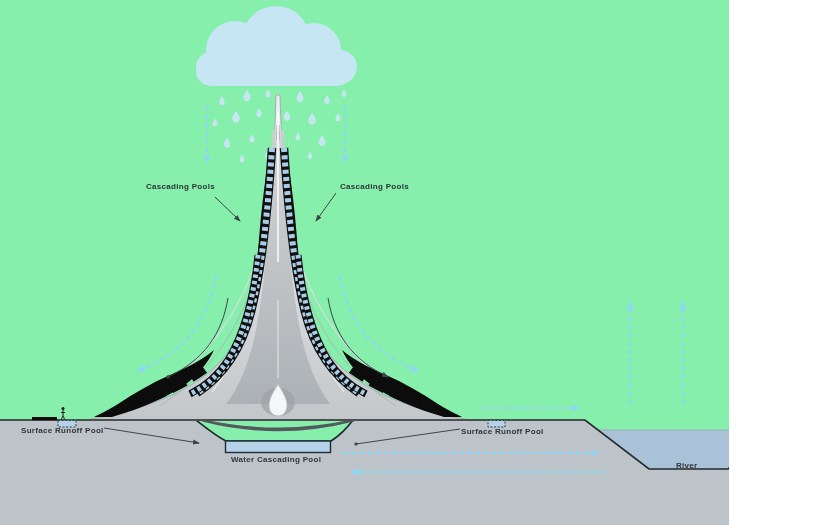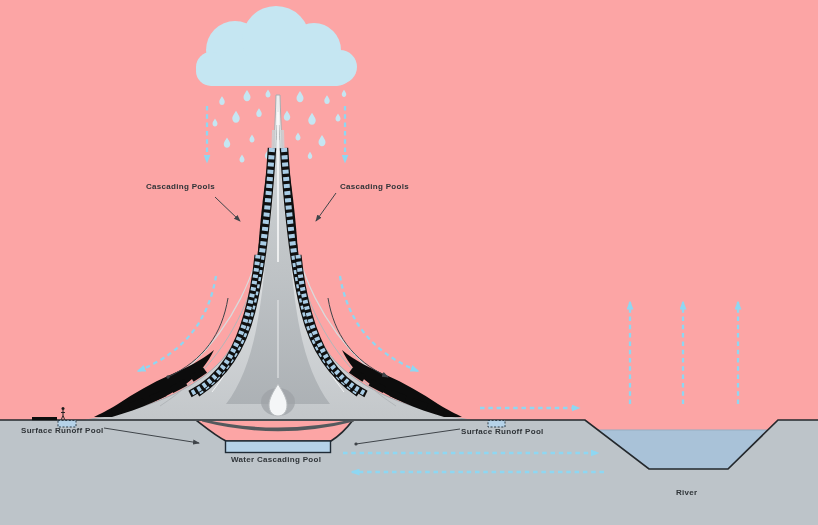--- a/index.html
+++ b/index.html
@@ -1,16 +1,16 @@
 <!DOCTYPE html>
 <html><head>
 <meta charset="utf-8">
 <style>
   html,body{margin:0;padding:0;background:#fff;}
-  #stage{position:relative;width:818px;height:525px;background:#fca5a5;overflow:hidden;
+  #stage{position:relative;width:729px;height:525px;background:#86efac;overflow:hidden;
          font-family:"Liberation Sans",sans-serif;}
   #stage svg{position:absolute;left:0;top:0;}
   .label{position:absolute;font-size:8px;font-weight:bold;letter-spacing:.3px;
          color:#2f3438;white-space:nowrap;line-height:1;}
 </style>
 </head>
 <body>
 
 <div id="stage">
 
@@ -162,15 +162,15 @@
     <line x1="104" y1="428" x2="199" y2="443" marker-end="url(#mgy)"></line>
     <line x1="460" y1="429" x2="356" y2="444" marker-end="url(#mdot)"></line>
   </g>
 </svg>
 
 <div class="label" style="left:146px;top:183px;">Cascading Pools</div>
 <div class="label" style="left:340px;top:183px;">Cascading Pools</div>
 <div class="label" style="left:21px;top:427px;">Surface Runoff Pool</div>
 <div class="label" style="left:461px;top:428px;">Surface Runoff Pool</div>
 <div class="label" style="left:231px;top:456px;">Water Cascading Pool</div>
-<div class="label" style="left:676px;top:489px;">River</div>
+<div class="label" style="left:676px;top:462px;">River</div>
 
 </div>
 
 </body></html>

